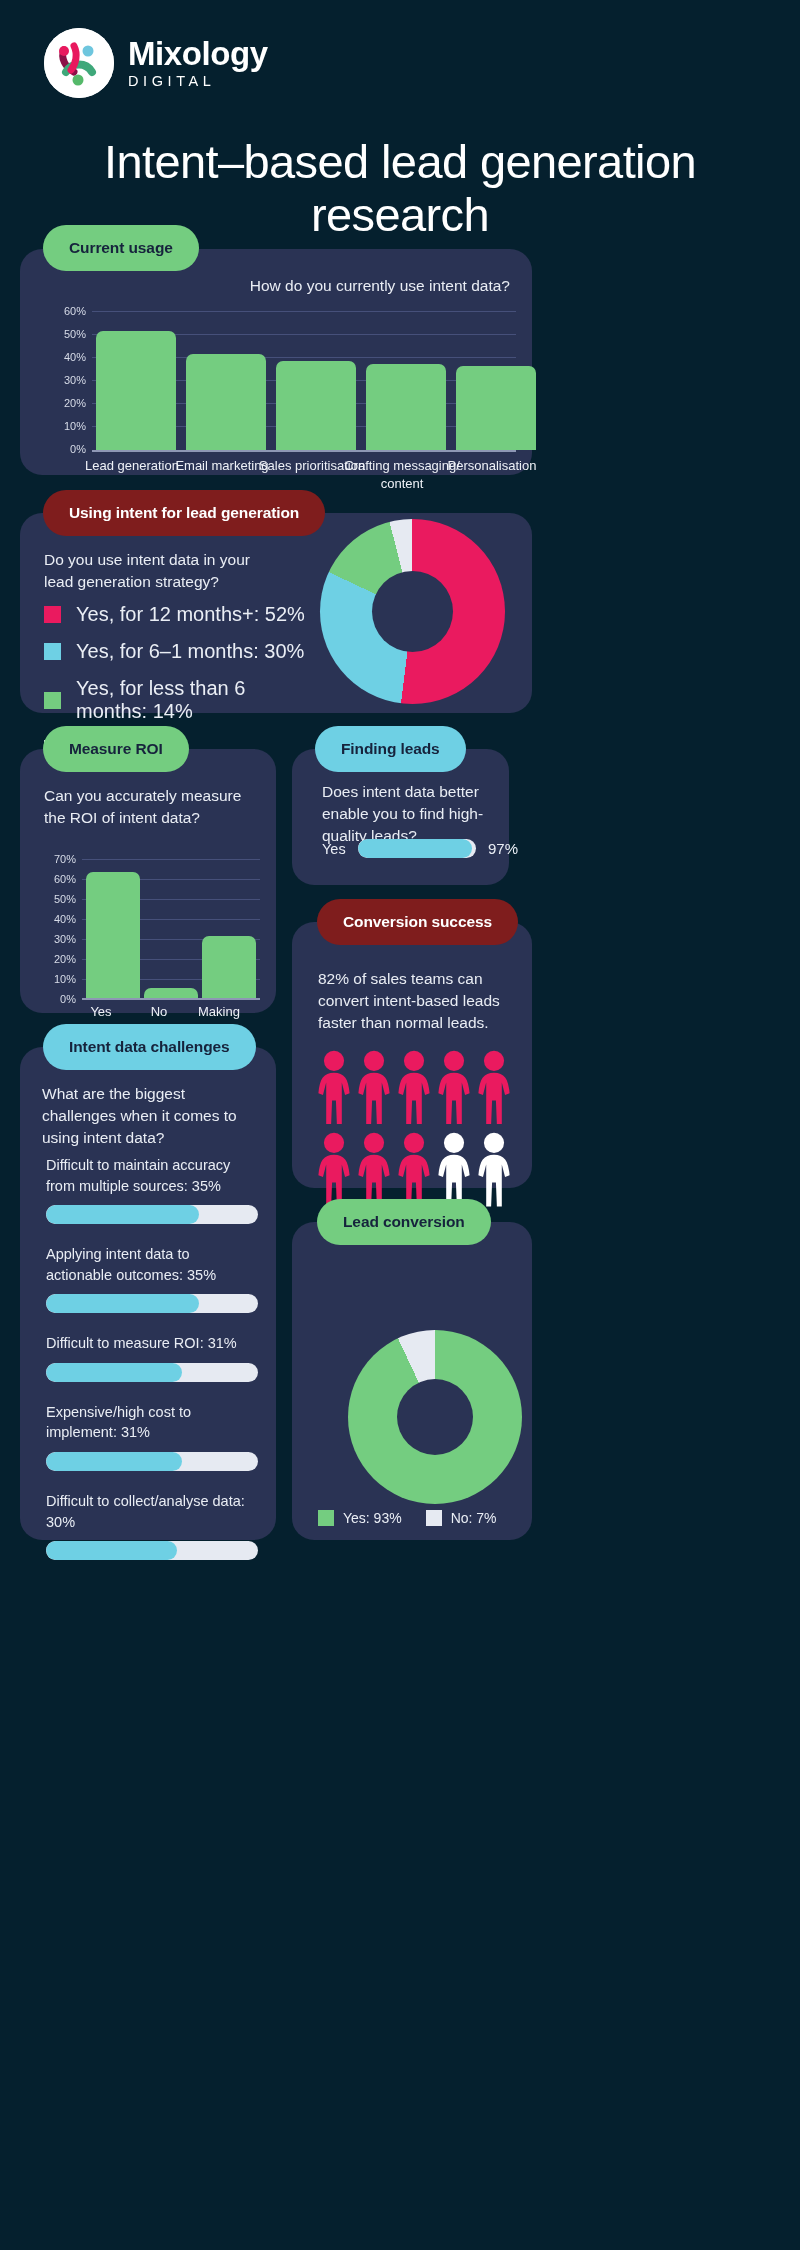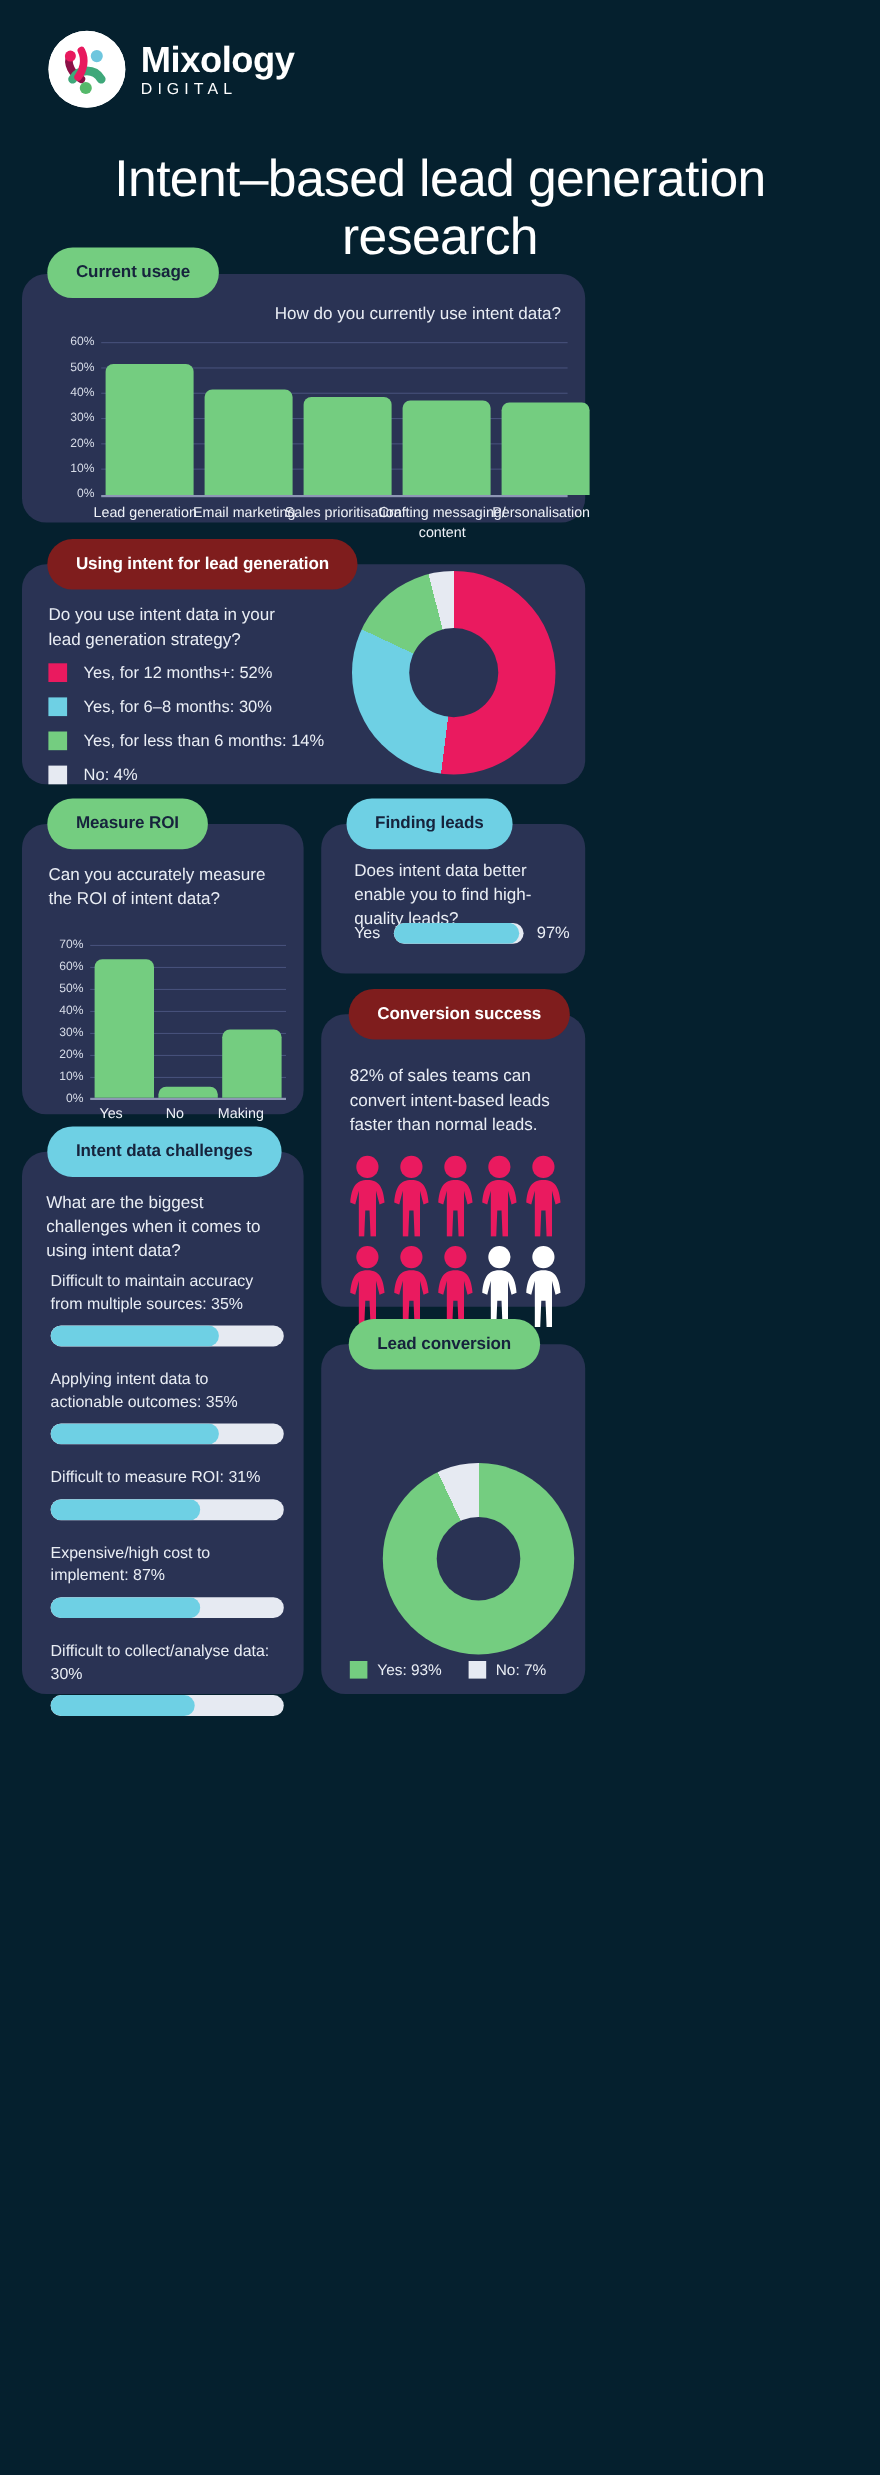--- a/index.html
+++ b/index.html
@@ -131,21 +131,21 @@
   }
 
   
   .legend-row {
     display: flex;
     align-items: center;
     gap: 15px;
     margin-bottom: 14px;
   }
   .swatch { width: 17px; height: 17px; flex: 0 0 auto; }
-  .legend-txt { color: #eaeef5; font-size: 15px; }
+  .legend-txt { color: #eaeef5; font-size: 20px; }
 
   
   .prog-track {
     position: relative;
     height: 19px;
     border-radius: 10px;
     background: #e6eaf2;
     overflow: hidden;
   }
   .prog-fill {
@@ -243,21 +243,21 @@
   <div class="card" style="left:20px; top:513px; width:512px; height:200px;">
     <div class="q" style="position:absolute; left:24px; top:36px; width:220px;">Do you use intent data in your lead generation strategy?</div>
 
     <div style="position:absolute; left:24px; top:90px; width:270px;">
       <div class="legend-row">
         <span class="swatch" style="background:#ea1a5f;"></span>
         <span class="legend-txt">Yes, for 12 months+: 52%</span>
       </div>
       <div class="legend-row">
         <span class="swatch" style="background:#6ed0e4;"></span>
-        <span class="legend-txt">Yes, for 6–8 months: 30%</span>
+        <span class="legend-txt">Yes, for 6–1 months: 30%</span>
       </div>
       <div class="legend-row">
         <span class="swatch" style="background:#74cd80;"></span>
         <span class="legend-txt">Yes, for less than 6 months:  14%</span>
       </div>
       <div class="legend-row">
         <span class="swatch" style="background:#e6eaf2;"></span>
         <span class="legend-txt">No:  4%</span>
       </div>
     </div>
@@ -297,21 +297,21 @@
       <div class="bar" style="left:62px;  bottom:1px; width:54px; height:10px;"></div>
       <div class="bar" style="left:120px; bottom:1px; width:54px; height:62px;"></div>
     </div>
 
     <div class="cat-label" style="left:52px;  top:254px; width:58px;">Yes</div>
     <div class="cat-label" style="left:110px; top:254px; width:58px;">No</div>
     <div class="cat-label" style="left:168px; top:254px; width:62px;">Making progress</div>
   </div>
   <div class="pill green" style="left:43px; top:726px;">Measure ROI</div>
 
-  <div class="card" style="left:292px; top:749px; width:240px; height:136px;">
+  <div class="card" style="left:292px; top:749px; width:217px; height:136px;">
     <div class="q" style="position:absolute; left:30px; top:32px; width:192px;">Does intent data better enable you to find high-quality leads?</div>
 
     <div style="position:absolute; left:30px; top:90px; display:flex; align-items:center; gap:12px; width:196px;">
       <span style="color:#eaeef5; font-size:14.5px;">Yes</span>
       <div class="prog-track" style="flex:1;">
         <div class="prog-fill" style="width:97%;"></div>
       </div>
       <span style="color:#eaeef5; font-size:15px;">97%</span>
     </div>
   </div>
@@ -381,21 +381,21 @@
           <div class="prog-fill" style="width:72%;"></div>
         </div>
       </div>
       <div style="margin-bottom:20px;">
         <div class="chal-label">Difficult to measure ROI: 31%</div>
         <div class="prog-track">
           <div class="prog-fill" style="width:64%;"></div>
         </div>
       </div>
       <div style="margin-bottom:20px;">
-        <div class="chal-label">Expensive/high cost to implement: 87%</div>
+        <div class="chal-label">Expensive/high cost to implement: 31%</div>
         <div class="prog-track">
           <div class="prog-fill" style="width:64%;"></div>
         </div>
       </div>
       <div>
         <div class="chal-label">Difficult to collect/analyse data: 30%</div>
         <div class="prog-track">
           <div class="prog-fill" style="width:62%;"></div>
         </div>
       </div>

